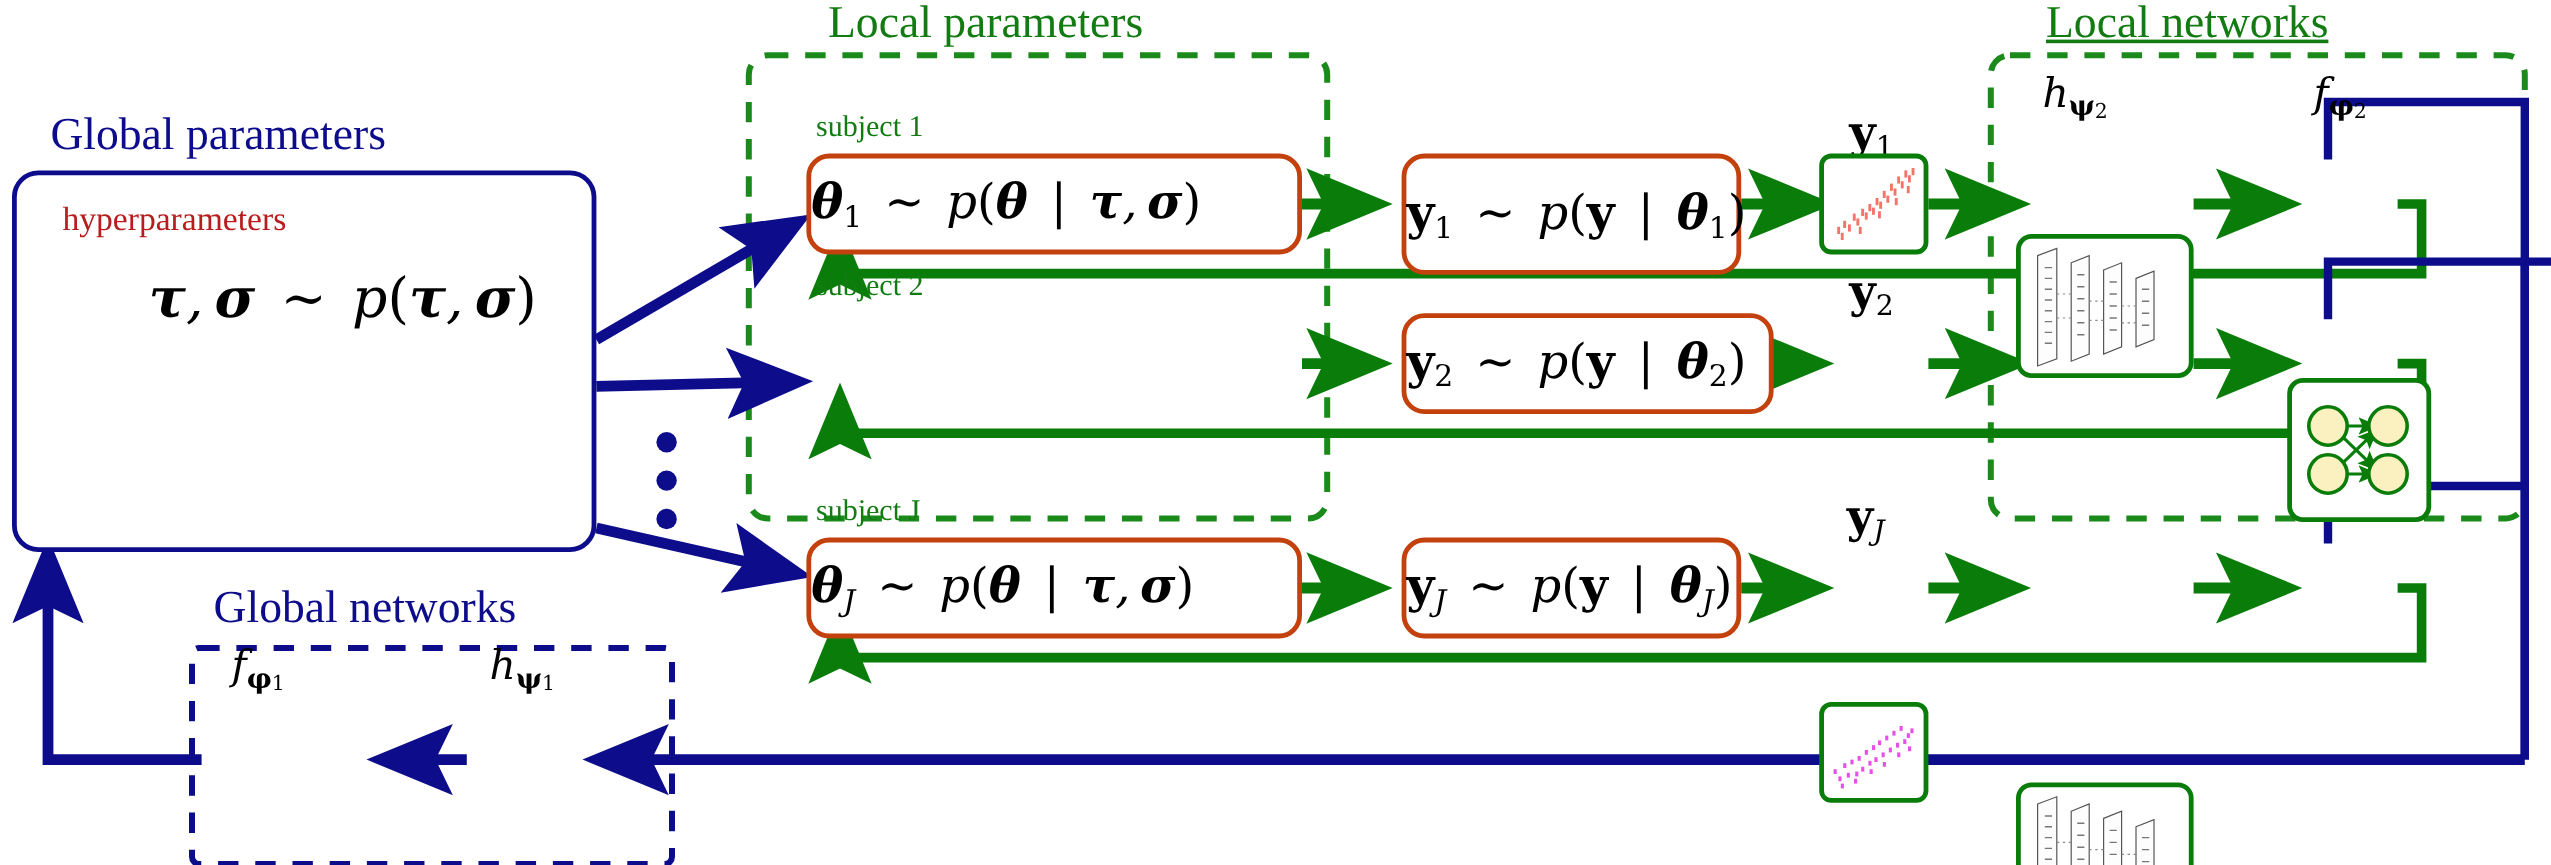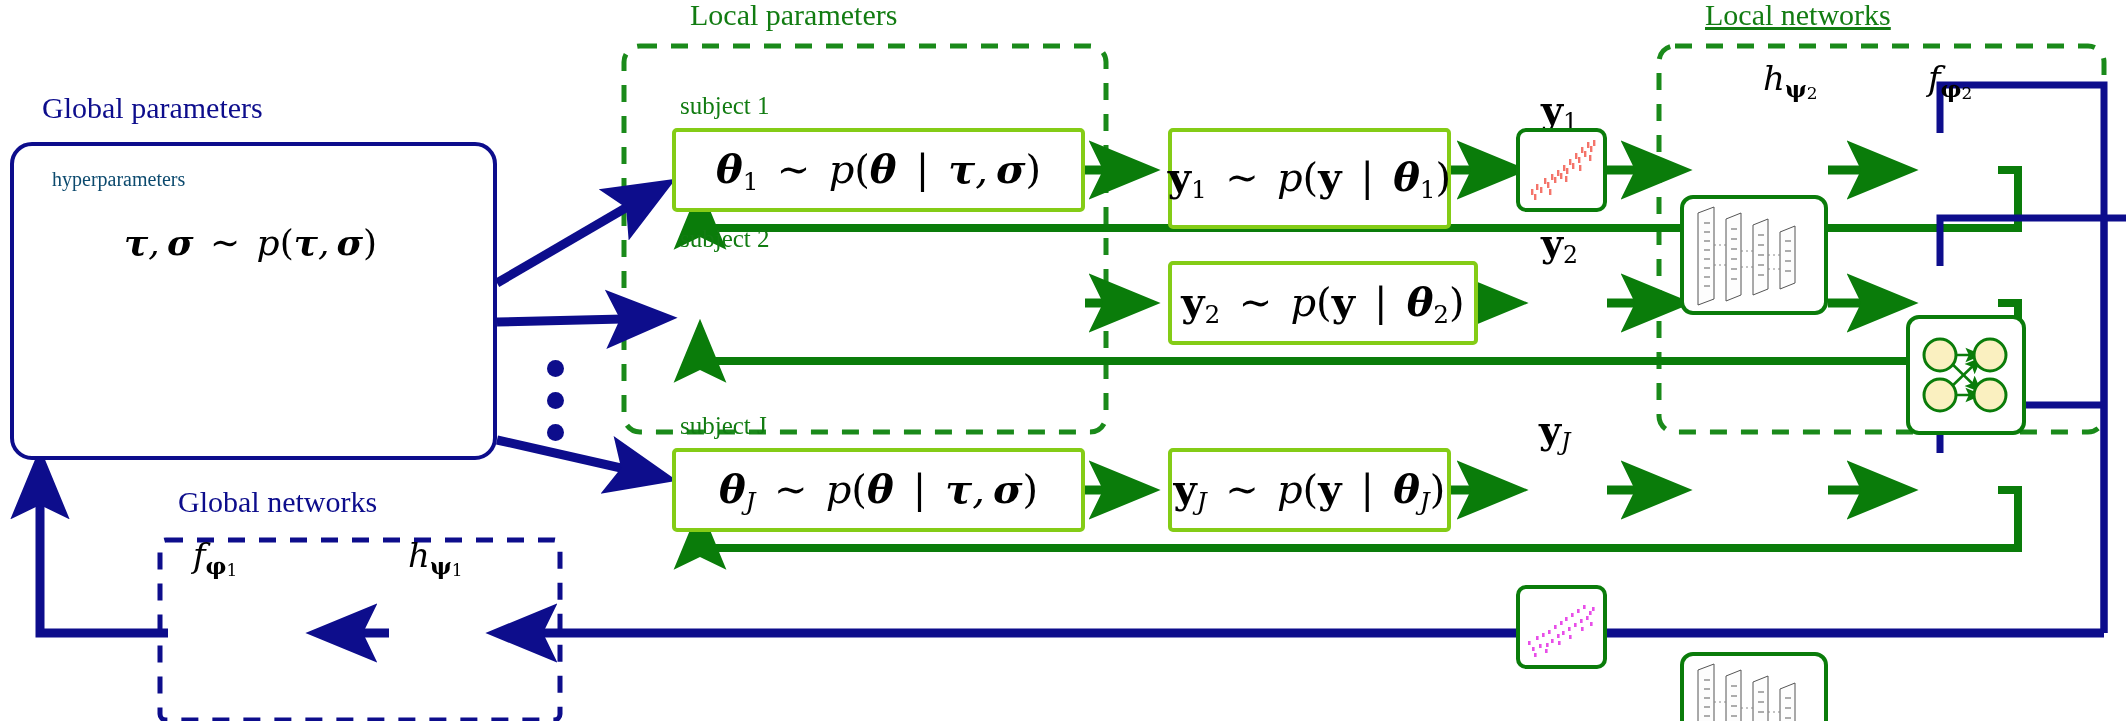--- a/index.html
+++ b/index.html
@@ -3,44 +3,44 @@
 <meta charset="utf-8">
 <style>
   html,body{margin:0;padding:0;background:#ffffff;}
   body{width:2126px;height:721px;position:relative;overflow:hidden;
        font-family:"Liberation Serif",serif;color:#00008b;}
   .stage{position:absolute;left:0;top:0;width:2126px;height:721px;}
   svg.layer{position:absolute;left:0;top:0;width:2126px;height:721px;overflow:visible;}
   .abs{position:absolute;}
 
   
-  .sec-title{font-size:30px;white-space:nowrap;line-height:1;}
+  .sec-title{font-size:38px;white-space:nowrap;line-height:1;}
   .title-navy{color:#0d0d8c;}
   .title-green{color:#127c12;}
 
   
   .globalbox{
      border:4px solid #0d0d8c;border-radius:22px;background:#fff;
      box-sizing:border-box;
   }
-  .hp-label{font-size:20px;color:#0c4a6e;white-space:nowrap;}
+  .hp-label{font-size:28px;color:#b91c1c;white-space:nowrap;}
 
   
   .math{font-family:"DejaVu Serif",serif;color:#000;white-space:nowrap;}
   .mi{font-style:italic;}
   .mb{font-weight:bold;font-style:italic;}
   .sub{font-size:.62em;vertical-align:-0.28em;font-style:italic;font-weight:normal;}
   .subn{font-size:.62em;vertical-align:-0.28em;font-style:normal;font-weight:normal;}
   .tilde{font-style:normal;}
   .thin{display:inline-block;width:.14em;}
 
   
   .eqbox{
-     border:4px solid #84cc16;border-radius:5px;background:#fff;
-     box-sizing:border-box;display:flex;align-items:center;justify-content:center;
+     border:4px solid #c2410c;border-radius:19px;background:#fff;
+     box-sizing:border-box;display:flex;align-items:center;
   }
   .eqbox .math{font-size:40px;}
   .subject-lab{font-size:25px;color:#127c12;white-space:nowrap;}
 
   
   .datapanel{
      border:4px solid #0a7c0a;border-radius:10px;background:#fff;
      box-sizing:border-box;overflow:hidden;position:relative;
   }
   .ylab{font-size:38px;color:#000;white-space:nowrap;font-family:"DejaVu Serif",serif;}
@@ -122,21 +122,21 @@
 
   <div class="abs sec-title title-green" style="left:690px;top:0px;">Local parameters</div>
 
   <div class="abs sec-title title-green" style="left:1705px;top:0px;text-decoration:underline;">Local networks</div>
 
   <div class="abs sec-title title-navy" style="left:178px;top:487px;">Global networks</div>
 
   <div class="abs globalbox" style="left:10px;top:142px;width:487px;height:318px;">
     <div class="abs hp-label" style="left:38px;top:22px;">hyperparameters</div>
 
-    <div class="abs math" style="left:110px;top:75px;font-size:36px;text-align:center;">
+    <div class="abs math" style="left:110px;top:75px;font-size:46px;text-align:center;">
       <span class="mb">τ</span><span class="mi">,</span> <span class="mb">σ</span>
       <span class="thin"></span><span class="tilde">∼</span><span class="thin"></span>
       <span class="mi">p</span>(<span class="mb">τ</span><span class="mi">,</span> <span class="mb">σ</span>)
     </div>
 
   </div>
 
   <div class="abs" style="left:547px;top:360px;display:flex;flex-direction:column;gap:15px;">
     <div class="dot3"></div>
     <div class="dot3"></div>
@@ -193,21 +193,21 @@
           <rect x="73" y="8" width="2.4" height="6"></rect>
         <rect x="14" y="62" width="2.4" height="6"></rect>
           <rect x="29" y="57" width="2.4" height="6"></rect>
         <rect x="45" y="44" width="2.4" height="6"></rect>
           <rect x="59" y="33" width="2.4" height="6"></rect>
         <rect x="69" y="23" width="2.4" height="6"></rect>
       </g>
     </svg>
   </div>
 
-  <div class="abs netlab" style="left:1763px;top:58px;text-align:center;">
+  <div class="abs netlab" style="left:1702px;top:58px;text-align:center;">
     <span class="mi">h</span><span class="sb">ψ</span><span class="sbn">2</span>
   </div>
   <div class="abs nettile" style="left:1680px;top:111px;width:148px;height:120px;">
     <svg width="140" height="112">
       <g stroke="#555" stroke-width="1" fill="#fdfdfd">
         <polygon points="14,14 30,8 30,100 14,106"></polygon>
         <polygon points="42,20 57,14 57,96 42,102"></polygon>
         <polygon points="69,26 84,20 84,90 69,96"></polygon>
         <polygon points="96,33 111,27 111,84 96,90"></polygon>
       </g>

